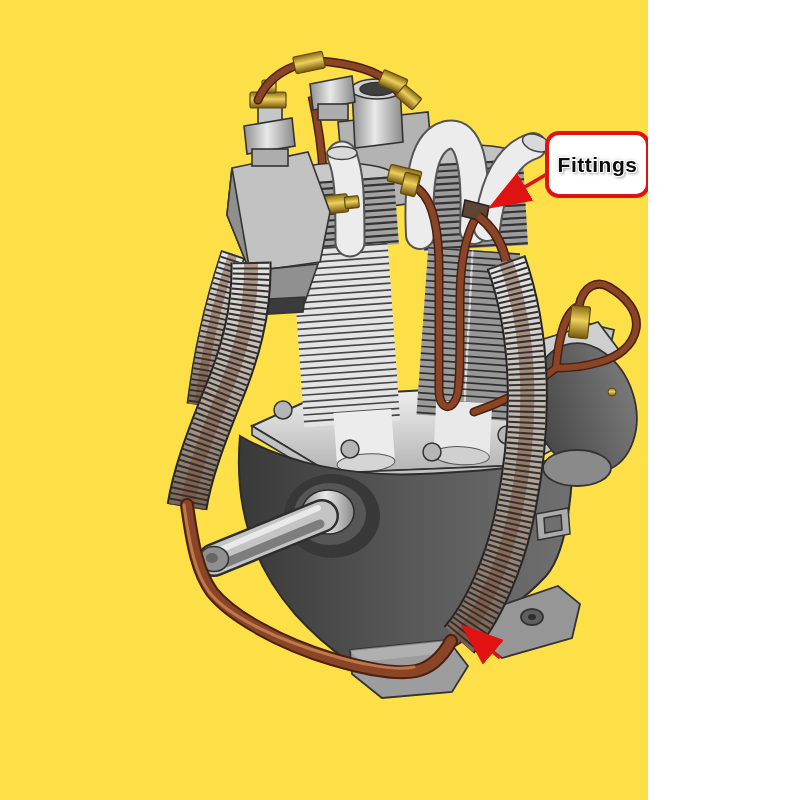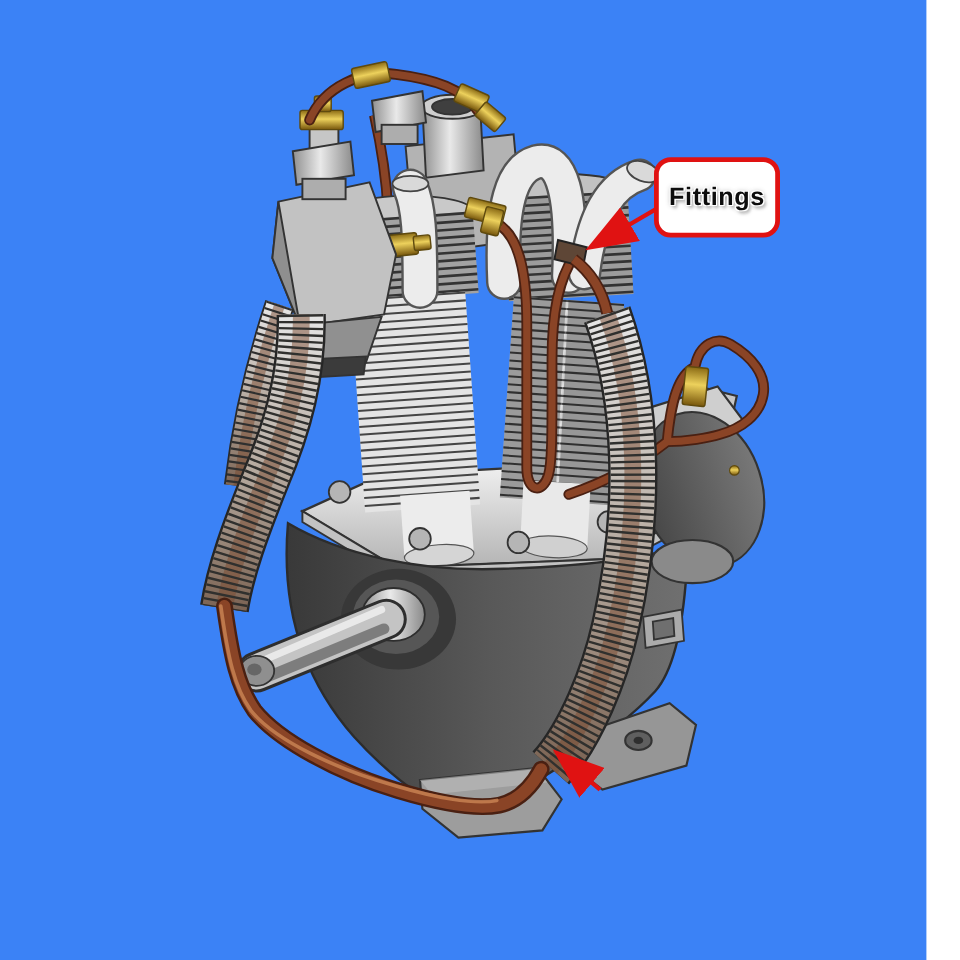--- a/index.html
+++ b/index.html
@@ -1,17 +1,17 @@
 <!DOCTYPE html>
 <html style="--callout-border: #e01212; --callout-fill: #ffffff; --callout-text: #0d0d0d; --arrow: #e01212; --copper-tube: #8a4426; --brass-fitting: #c9a227; --body-dark-gray: #4e4e4e; --metal-light-gray: #d9d9d9;"><head>
 <meta charset="utf-8">
 <style>
   html,body{margin:0;padding:0;background:#fff;}
   .stage{
-    position:relative;width:772px;height:800px;background:#3b82f6;overflow:hidden;
+    position:relative;width:648px;height:800px;background:#fde047;overflow:hidden;
     font-family:"Liberation Sans", sans-serif;
   }
   .stage svg{position:absolute;left:0;top:0;}
   .callout{
     position:absolute;box-sizing:border-box;
     border:4px solid var(--callout-border,#e01212);
     background:var(--callout-fill,#ffffff);
     border-radius:14px;
     display:flex;align-items:center;justify-content:center;
     font-weight:bold;color:var(--callout-text,#0d0d0d);

